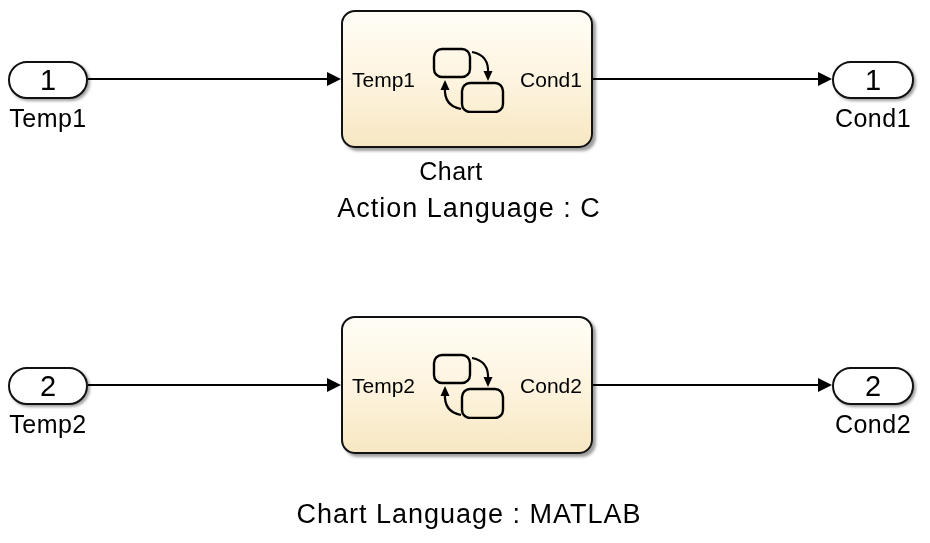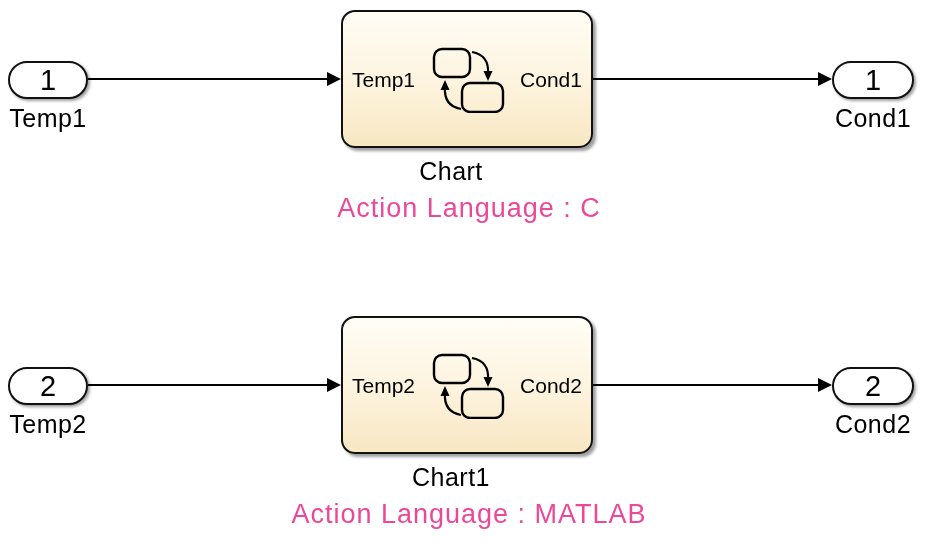--- a/index.html
+++ b/index.html
@@ -65,21 +65,21 @@
     transform:translateX(-50%);
   }
   .lbl.inport-name{left:48px;top:104px;}
   .lbl.outport-name{left:873px;top:104px;}
   .lbl.chart-name{left:451px;top:157px;}
   .annotation{
     position:absolute;left:469px;top:193px;
     transform:translateX(-50%);
     white-space:nowrap;
     font-size:27px;letter-spacing:1px;line-height:1.15;
-    color:#ec4899;
+    color:#000000;
   }
 </style>
 </head>
 <body>
 
 <div id="canvas">
 
   <div class="row first">
     <div class="port in">
       <span class="num">1</span>
@@ -137,17 +137,16 @@
     </div>
 
     <div class="wire out"></div>
     <div class="arrowhead out"></div>
 
     <div class="port out">
       <span class="num">2</span>
     </div>
     <div class="lbl outport-name">Cond2</div>
 
-    <div class="lbl chart-name">Chart1</div>
-    <div class="annotation">Action Language : MATLAB</div>
+    <div class="annotation">Chart Language : MATLAB</div>
   </div>
 
 </div>
 
 </body></html>

